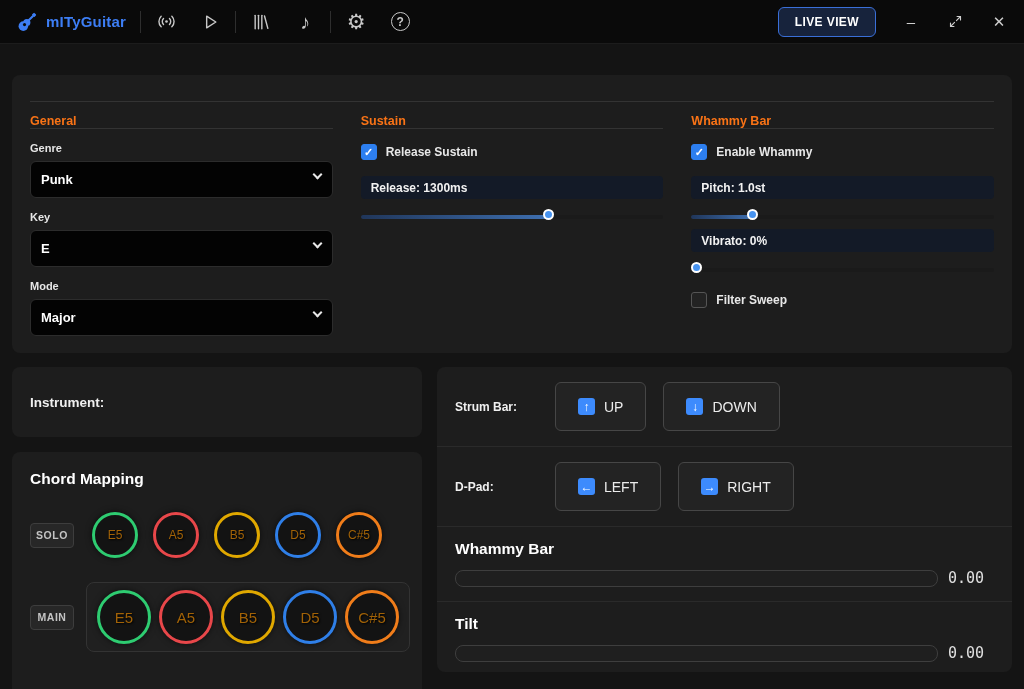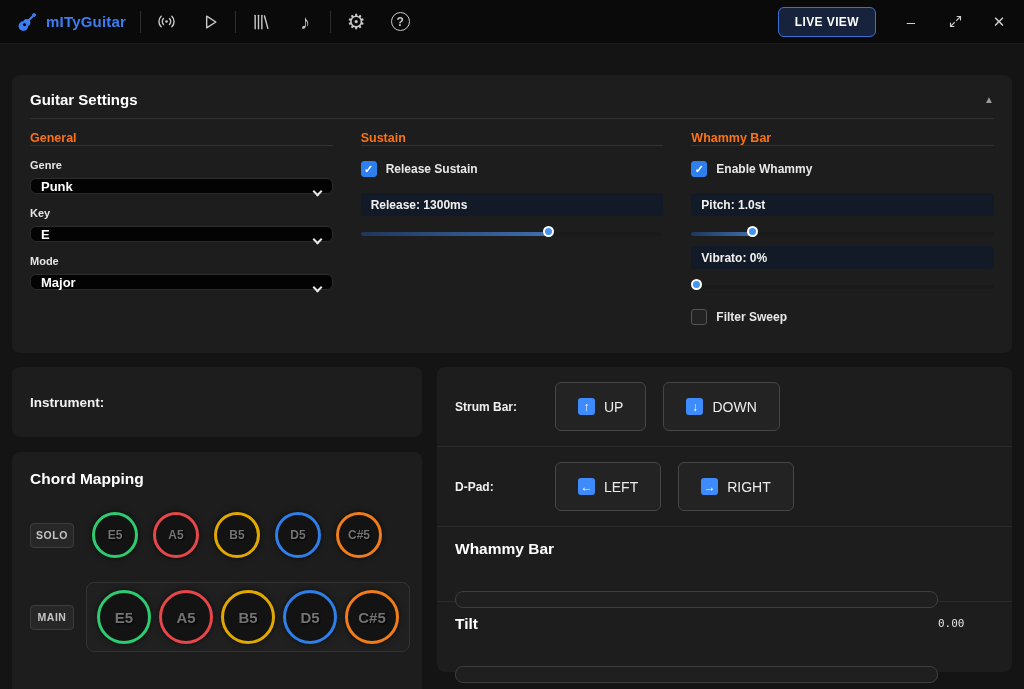--- a/index.html
+++ b/index.html
@@ -32,21 +32,21 @@
   .settings-panel { left:12px; top:75px; width:1000px; height:278px; padding:16px 18px; }
   .settings-head { display:flex; align-items:center; justify-content:space-between; }
   .settings-title { font-size:15px; font-weight:bold; color:#fff; }
   .collapse-tri { color:#9a9a9a; font-size:10px; cursor:pointer; }
   .settings-divider { height:1px; background:#333; margin-top:10px; }
   .settings-cols { display:grid; grid-template-columns:1fr 1fr 1fr; gap:0 28px; margin-top:12px; }
   .col-header { font-size:12.5px; font-weight:bold; color:#f97316; border-bottom:1px solid #333; }
 
   .field-label { font-size:11px; font-weight:bold; color:#e6e6e6; margin:13px 0 7px; }
   .select-wrap { position:relative; }
-  .select-box { width:100%; height:16px; background:#030303; border:1px solid #2c2c2c; border-radius:6px;
+  .select-box { width:100%; height:37px; background:#030303; border:1px solid #2c2c2c; border-radius:6px;
                 color:#fff; font-weight:bold; font-size:13px; display:flex; align-items:center;
                 padding:0 10px; cursor:pointer; }
   .select-chevron { position:absolute; right:12px; top:10px; width:7px; height:7px;
                     border-right:2px solid #e8e8e8; border-bottom:2px solid #e8e8e8; transform:rotate(45deg); }
 
   .check-row { display:flex; align-items:center; gap:9px; margin-top:15px; cursor:pointer; }
   .checkbox { width:16px; height:16px; border-radius:3px; background:#232323; border:1.5px solid #555;
               display:flex; align-items:center; justify-content:center; font-size:11px; color:#fff; }
   .checkbox.checked { background:#2d7ff0; border-color:#2d7ff0; }
   .checkbox.checked::after { content:"\2713"; font-weight:bold; }
@@ -82,39 +82,39 @@
   .chips { display:flex; align-items:center; }
   .solo-chips { margin-left:18px; gap:15px; }
   .main-wrap { margin-left:12px; background:#202020; border:1px solid #333; border-radius:8px; padding:7px 10px; }
   .main-chips { gap:8px; }
   .chord-circle { border-radius:50%; background:#131313; display:flex; align-items:center; justify-content:center;
                   cursor:pointer; box-shadow:0 0 6px rgba(0,0,0,.6); }
   .solo-chips .chord-circle { width:46px; height:46px; border:3px solid; }
   .solo-chips .chord-circle span { font-size:12px; }
   .main-chips .chord-circle { width:54px; height:54px; border:3.5px solid; }
   .main-chips .chord-circle span { font-size:15px; }
-  .chord-circle span { font-weight:bold; color:#737373; text-shadow:1px 1px 2px #000; }
+  .chord-circle span { font-weight:normal; color:#a16207; text-shadow:1px 1px 2px #000; }
 
   
   .controls-panel { left:437px; top:367px; width:575px; height:305px; display:flex; flex-direction:column; }
   .ctrl-row { display:flex; align-items:center; padding:0 18px; border-bottom:1px solid #2a2a2a; }
   .ctrl-row.buttons-row { height:80px; }
   .ctrl-label { width:100px; font-size:12px; font-weight:bold; color:#f0f0f0; flex:0 0 auto; }
   .ctrl-btn { background:#232323; border:1px solid #464646; border-radius:6px; height:49px;
               display:flex; align-items:center; justify-content:center; gap:9px; color:#ececec;
               font-size:14px; cursor:pointer; padding:0 22px; }
   .ctrl-btn + .ctrl-btn { margin-left:17px; }
   .arrow-chip { width:17px; height:17px; background:#3d8bfd; border-radius:3px; display:flex;
                 align-items:center; justify-content:center; color:#fff; font-size:12px; font-weight:bold; }
   .ctrl-section { padding:13px 18px 0; border-bottom:1px solid #2a2a2a; height:75px; }
   .ctrl-section.last { border-bottom:none; height:70px; }
   .section-title { font-size:15.5px; font-weight:bold; color:#fff; }
   .meter-row { display:flex; align-items:center; margin-top:11px; }
   .meter-bar { flex:1; height:17px; background:#1f1f1f; border:1px solid #3e3e3e; border-radius:8px; }
-  .meter-value { width:56px; text-align:left; font-family:"DejaVu Sans Mono", monospace; font-size:11px; color:#e0e0e0;margin-top:48px; }
+  .meter-value { width:56px; text-align:center; font-family:"DejaVu Sans Mono", monospace; font-size:15px; color:#e0e0e0; }
 
   svg { display:block; }
 </style>
 </head>
 <body>
 
 <div class="topbar">
   <div class="logo">
     <svg width="22" height="22" viewBox="0 0 24 24" fill="#3d7ef5">
       <circle cx="8" cy="16.5" r="5.2"></circle>
@@ -170,24 +170,20 @@
           <path d="M14.5 4 H20 V9.5"></path>
         <path d="M10.5 13.5 L4 20"></path>
           <path d="M4 14.5 V20 H9.5"></path>
       </svg>
     </div>
     <div class="win-icon">✕</div>
   </div>
 </div>
 
 <div class="panel settings-panel">
-  <div class="settings-head">
-    <span class="settings-title">Guitar Settings</span>
-    <span class="collapse-tri">▲</span>
-  </div>
   <div class="settings-divider"></div>
 
   <div class="settings-cols">
 
     <div>
       <div class="col-header">General</div>
 
       <div class="field-label">Genre</div>
       <div class="select-wrap">
         <div class="select-box">Punk</div>

